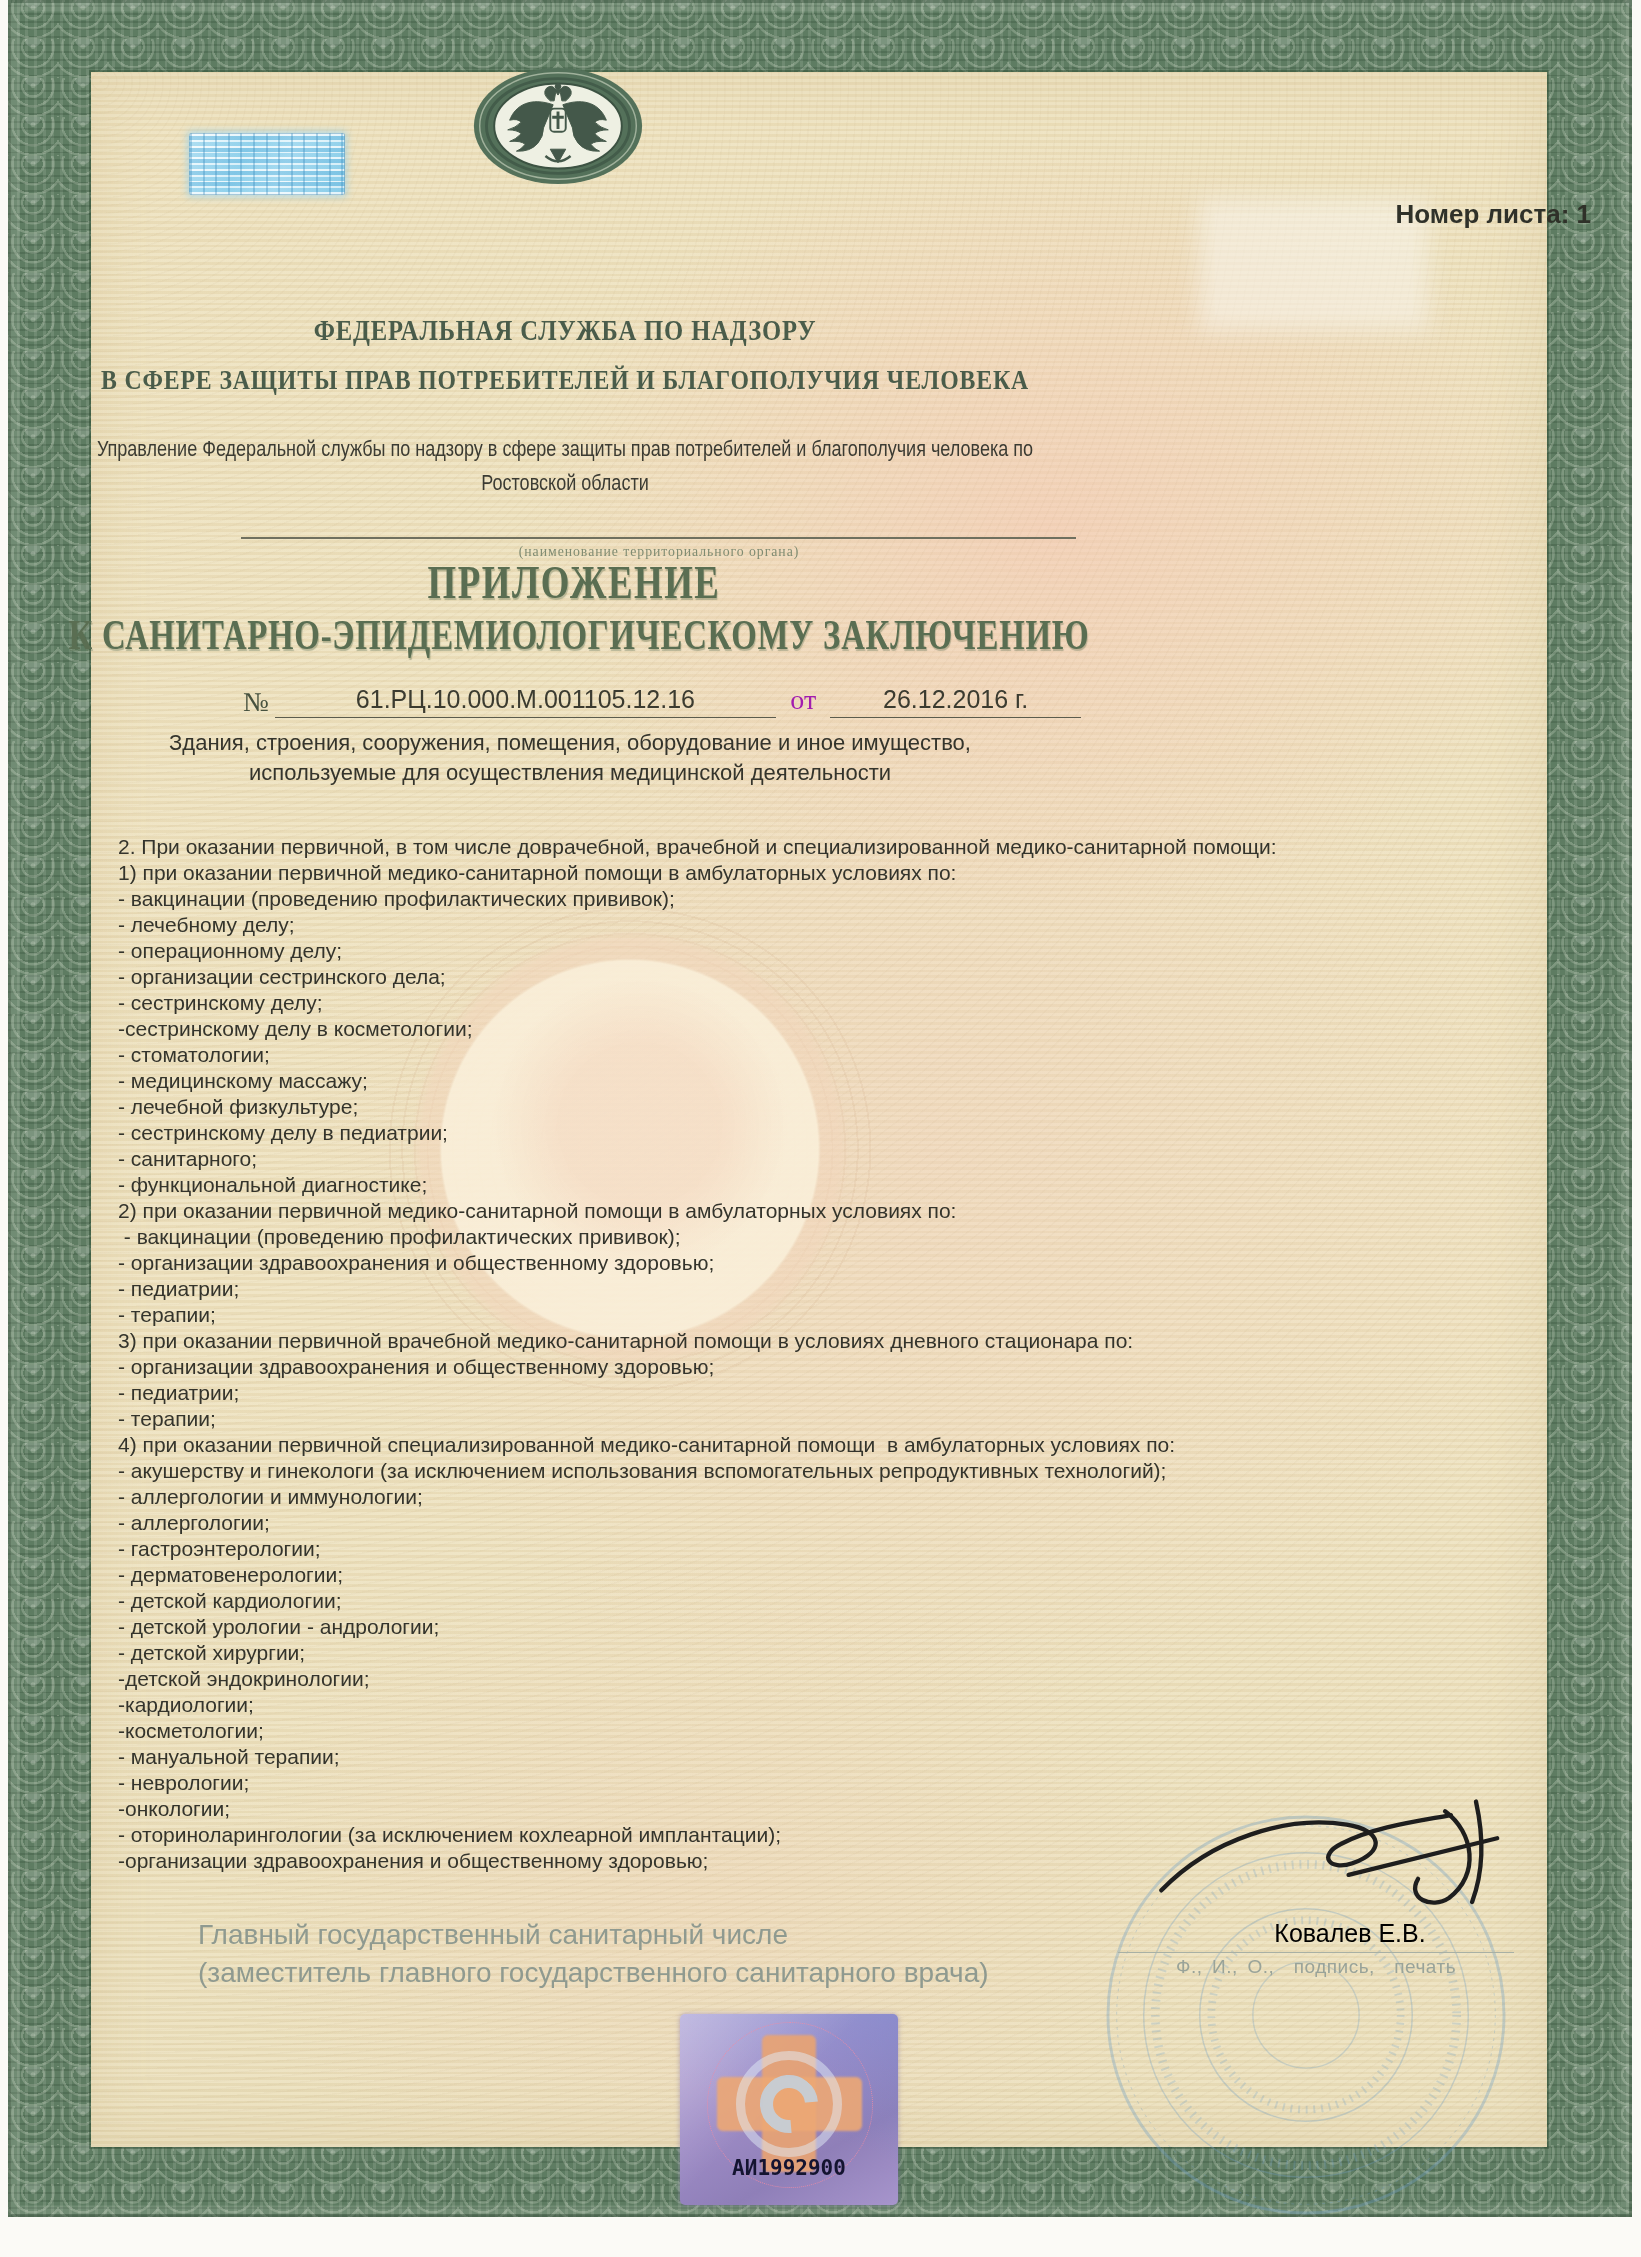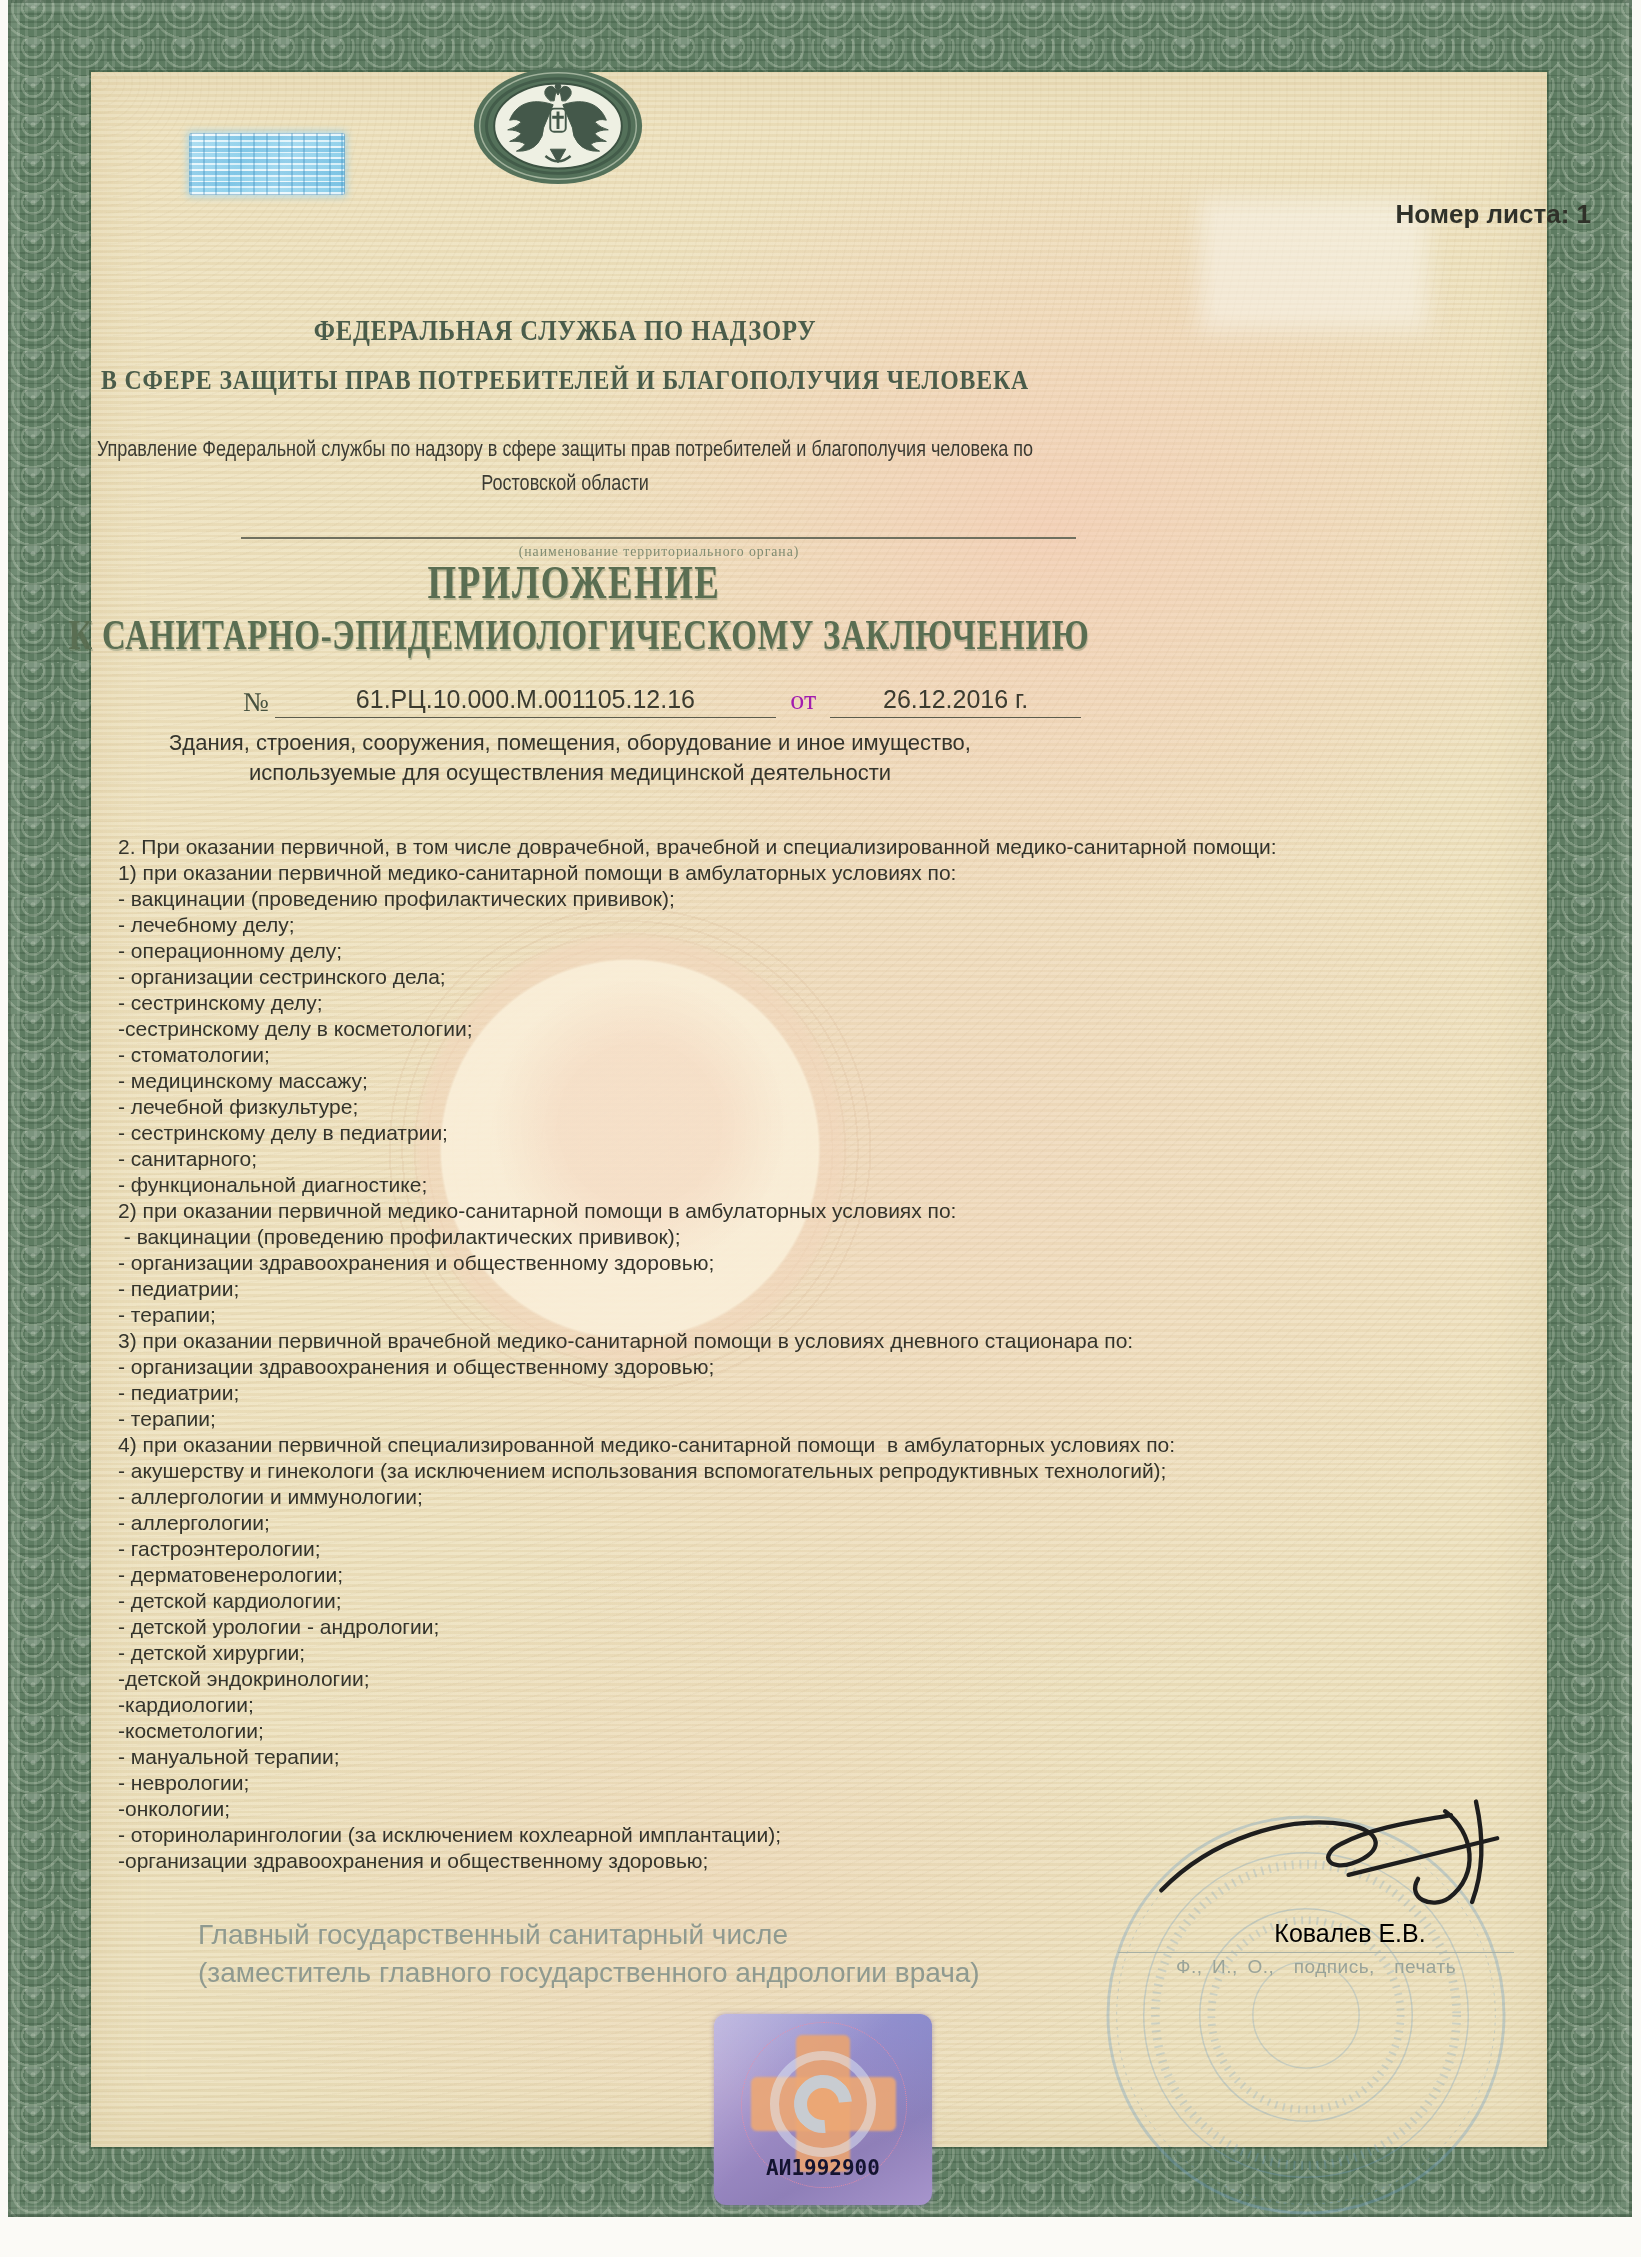--- a/index.html
+++ b/index.html
@@ -131,21 +131,21 @@
 
   .stamp{position:absolute;left:1079px;top:1788px;width:454px;height:454px;opacity:.65;}
 
   .sig-svg{position:absolute;left:1144px;top:1782px;width:386px;height:153px;z-index:7;}
   .sig-block{position:absolute;left:1118px;top:1919px;width:396px;z-index:7;text-align:center;}
   .sig-name{font-size:25px;color:#000000;padding-bottom:3.9px;padding-left:68px;border-bottom:1.9px solid #a8b0a4;}
   .sig-caption{margin-top:2.9px;font-size:19px;color:#99a399;white-space:pre;word-spacing:3.9px;letter-spacing:0.5px;}
 
   
   .holo-bottom{
-    position:absolute;left:714px;top:2014px;width:218px;height:191px;z-index:6;border-radius:12px;overflow:hidden;
+    position:absolute;left:680px;top:2014px;width:218px;height:191px;z-index:6;border-radius:5px;overflow:hidden;
     background:
       linear-gradient(135deg, rgba(255,255,255,.28), transparent 45%),
       linear-gradient(200deg, rgba(110,140,215,.38), transparent 55%),
       linear-gradient(150deg,#b7a6d6 0%,#9e8cc6 40%,#8f7fb8 70%,#a795cc 100%);
     box-shadow:0 0 5.8px rgba(120,100,170,.5);
   }
   .hb-cross-v{position:absolute;left:82px;top:21px;width:54px;height:137px;background:#eaa472;opacity:.9;border-radius:5.8px;filter:blur(1px);}
   .hb-cross-h{position:absolute;left:37px;top:63px;width:145px;height:54px;background:#eda875;opacity:.9;border-radius:5.8px;filter:blur(1px);}
   .hb-dotring{position:absolute;left:27px;top:7.7px;width:164px;height:164px;border:1.9px dotted rgba(240,140,165,.85);border-radius:50%;}
   .hb-ring{position:absolute;left:56px;top:37px;width:106px;height:106px;border:9.7px solid rgba(225,235,245,.5);border-radius:50%;box-sizing:border-box;}
@@ -268,21 +268,21 @@
     <g stroke="#1e1e1e" stroke-width="4.5" fill="none" stroke-linecap="round">
       <path d="M18,112 C70,58 150,34 210,44 C248,50 250,72 216,84 C192,92 180,76 204,64 C238,46 286,40 318,34"></path>
       <path d="M312,30 C342,52 348,96 316,120 C298,132 272,120 284,100"></path>
       <path d="M212,96 L366,58"></path>
       <path d="M344,20 C352,56 352,92 340,124"></path>
     </g>
   </svg>
 
   <div class="footer-title">
     <div>Главный государственный санитарный числе</div>
-    <div>(заместитель главного государственного андрологии врача)</div>
+    <div>(заместитель главного государственного санитарного врача)</div>
   </div>
 
   <div class="sig-block">
     <div class="sig-name">Ковалев Е.В.</div>
     <div class="sig-caption">Ф., И., О.,  подпись,  печать</div>
   </div>
 
   <div class="holo-bottom">
     <div class="hb-cross-v"></div>
     <div class="hb-cross-h"></div>

